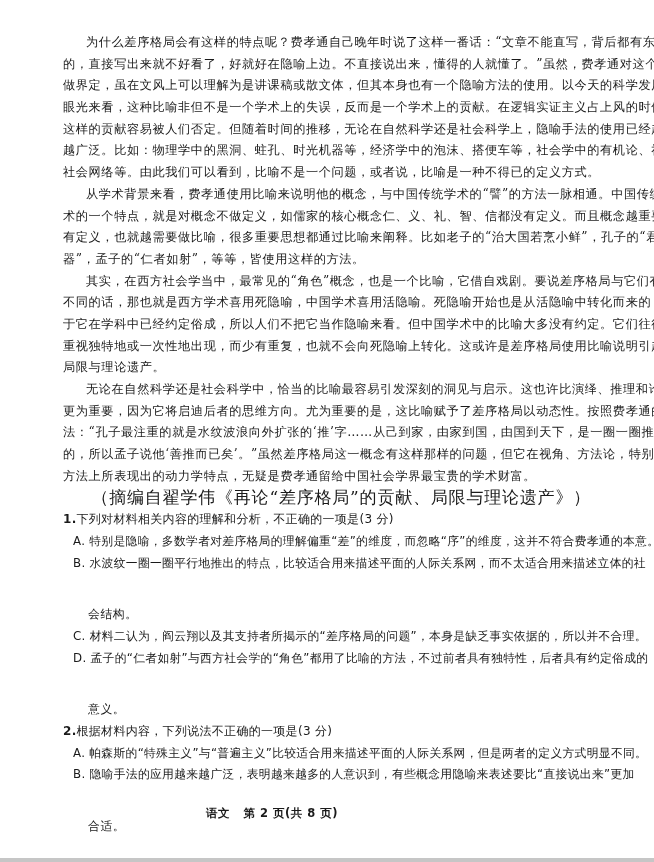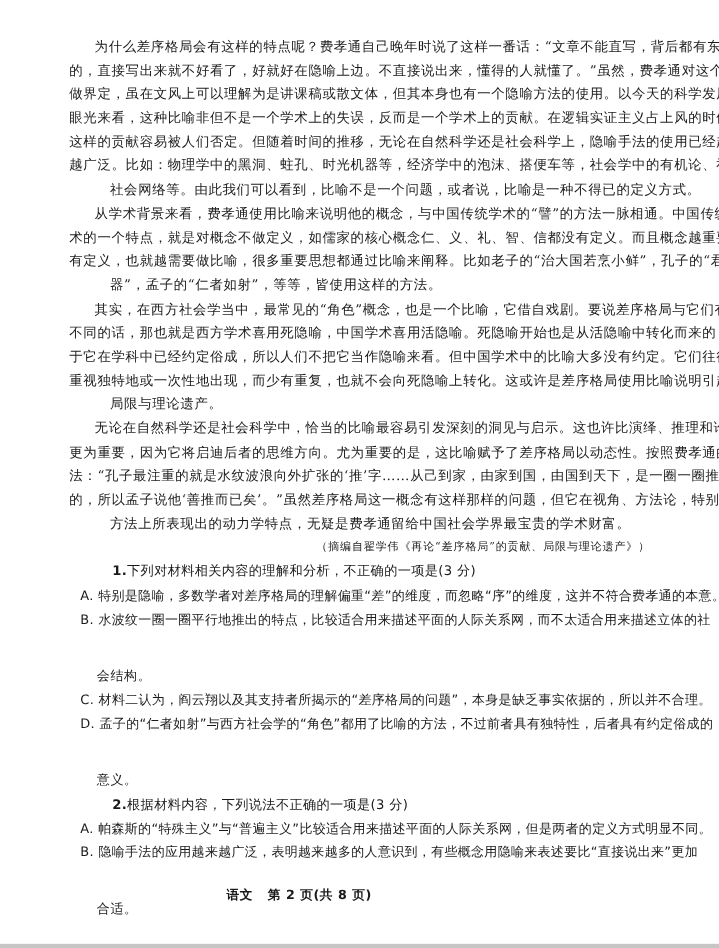--- a/index.html
+++ b/index.html
@@ -5,24 +5,24 @@
     html, body { margin: 0; padding: 0; }
     body {
       width: 654px; height: 862px; background: #ffffff; position: relative; overflow: hidden;
       font-family: "DejaVu Serif", "Liberation Serif", serif; color: #1a1a1a;
     }
     .page { position: absolute; left: 63px; top: 32px; width: 528px; }
     .line {
       height: 21.7px; line-height: 21.7px; font-size: 12.2px; white-space: nowrap;
       letter-spacing: 0.6px; text-align: justify; text-align-last: justify;
     }
-    .line.last { text-align-last: left; margin-left: 37px; }
+    .line.last { text-align-last: left; }
     .indent { padding-left: 23px; }
-    .citation { text-align: center; text-align-last: right; font-size: 10px; letter-spacing: 0.8px; }
-    .q-title { font-family: "DejaVu Sans", "Liberation Sans", sans-serif; font-size: 12px; letter-spacing: 0.3px; text-align-last: left; margin-left: 39px; }
+    .citation { text-align: center; text-align-last: right; font-size: 17px; letter-spacing: 0.8px; }
+    .q-title { font-family: "DejaVu Sans", "Liberation Sans", sans-serif; font-size: 12px; letter-spacing: 0.3px; text-align-last: left; }
     .q-num { font-weight: bold; }
     .opt { padding-left: 10px; font-family: "DejaVu Sans", "Liberation Sans", sans-serif; font-size: 11.8px; letter-spacing: 0.3px; }
     .opt-cont { padding-left: 25px; font-family: "DejaVu Sans", "Liberation Sans", sans-serif; font-size: 11.8px; text-align-last: left; margin-top: 30px; }
     .footer {
       position: absolute; top: 806px; left: 0; width: 544px; text-align: center;
       font-size: 11.5px; font-weight: bold; letter-spacing: 0.5px;
       font-family: "DejaVu Sans", "Liberation Sans", sans-serif;
     }
     .bottom-bar { position: absolute; left: 0; bottom: 0; width: 654px; height: 4px; background: #c6c6c6; }
   </style>

